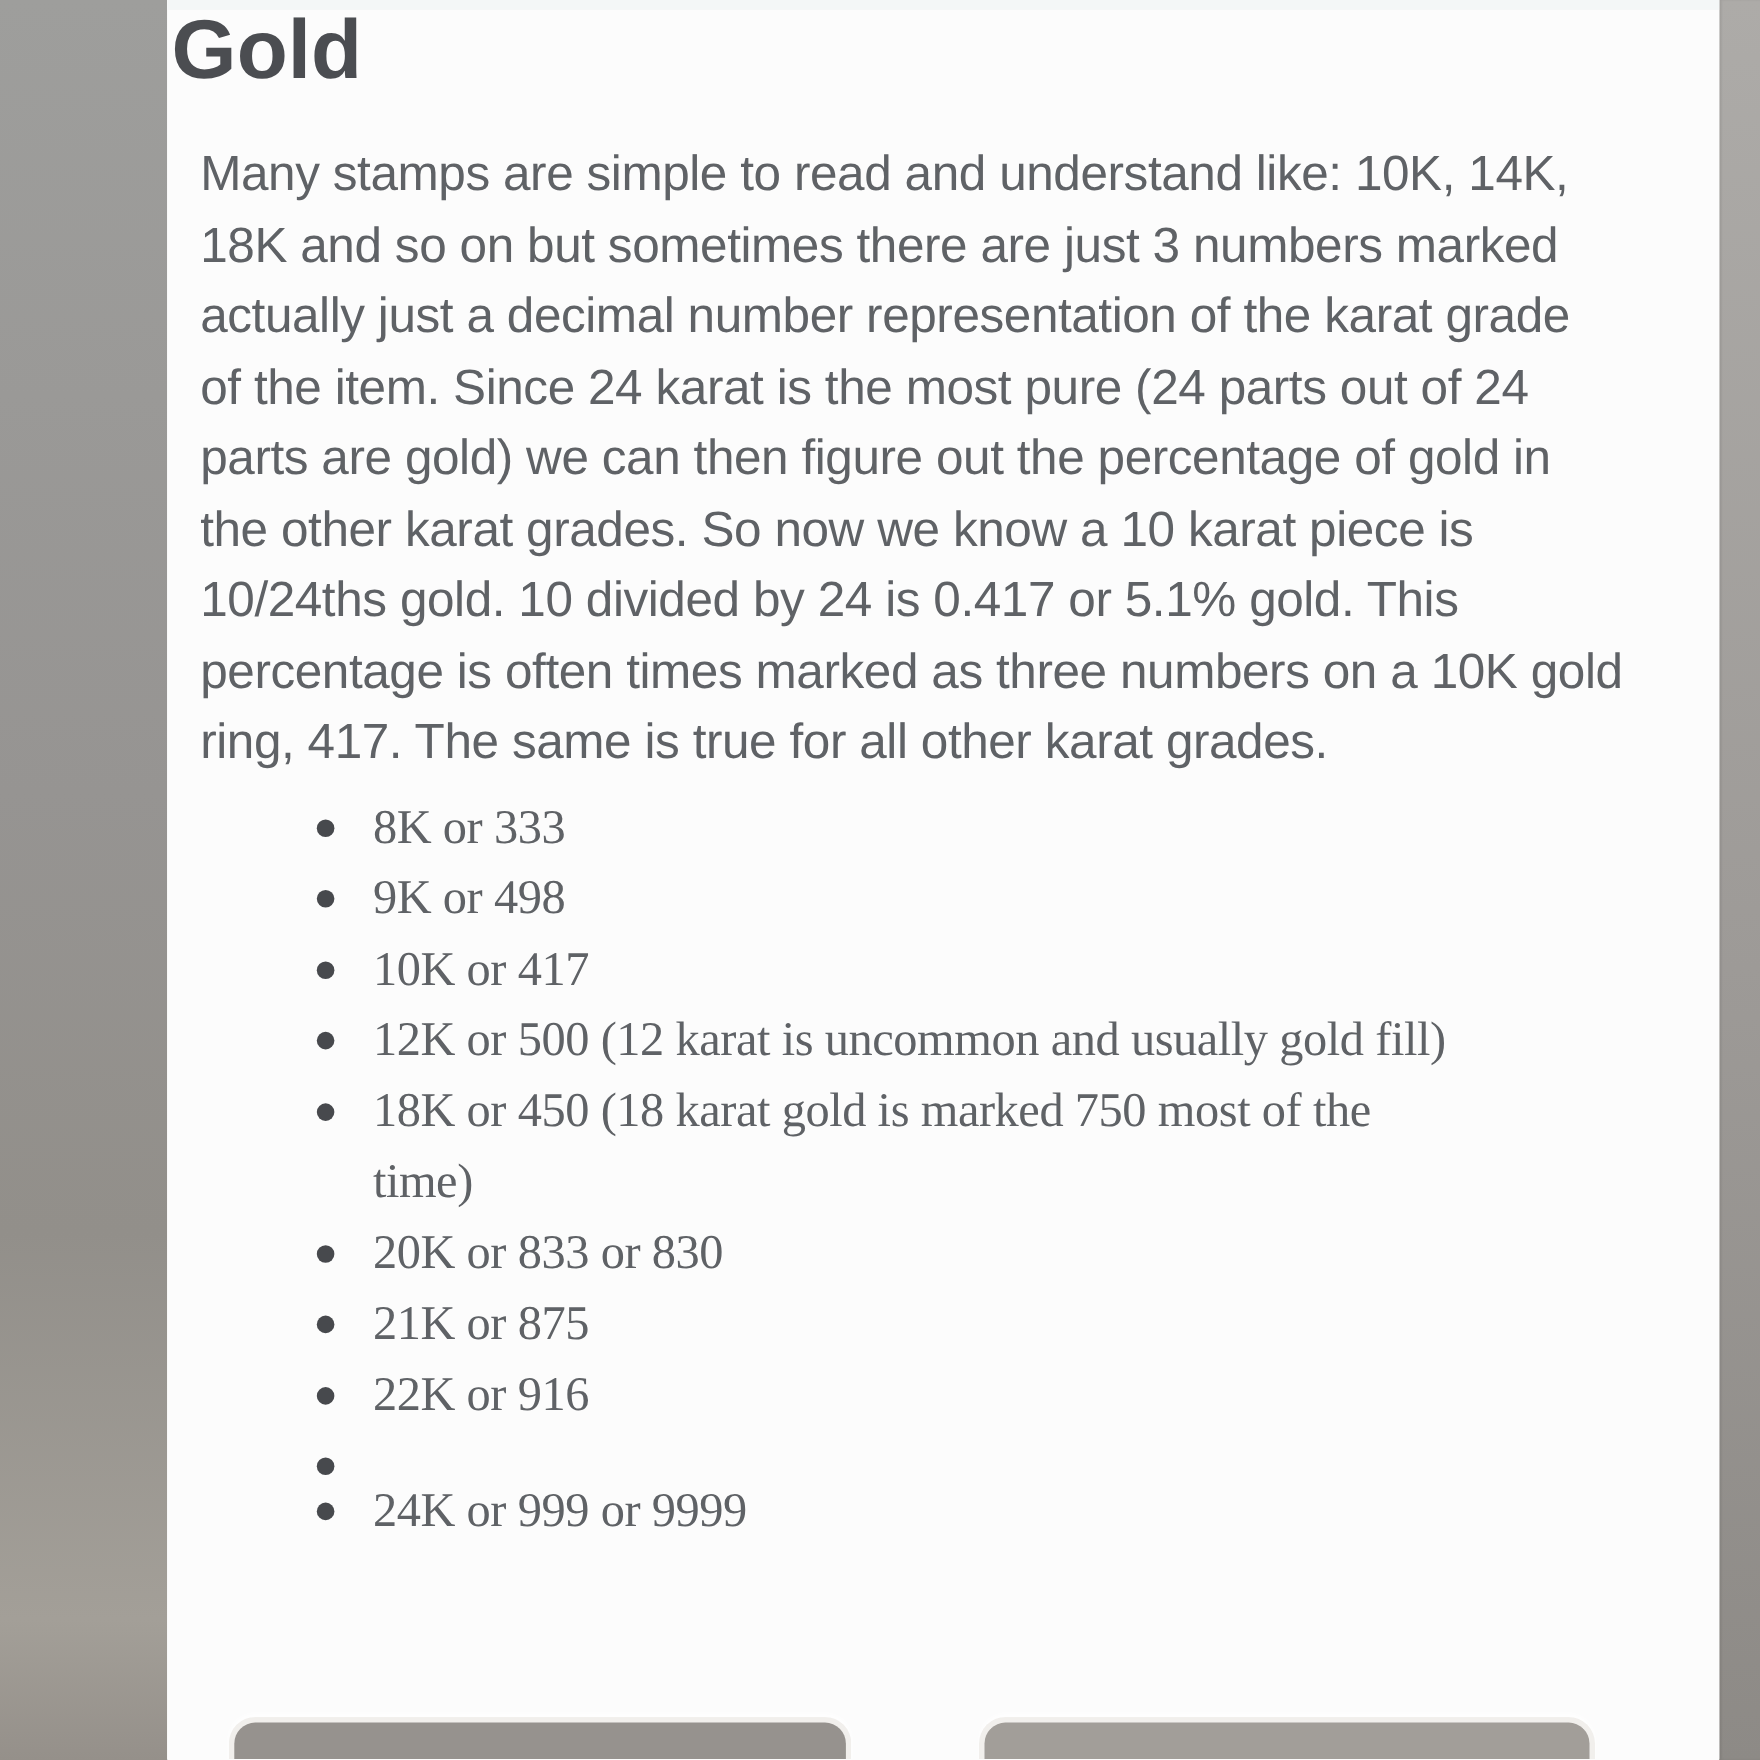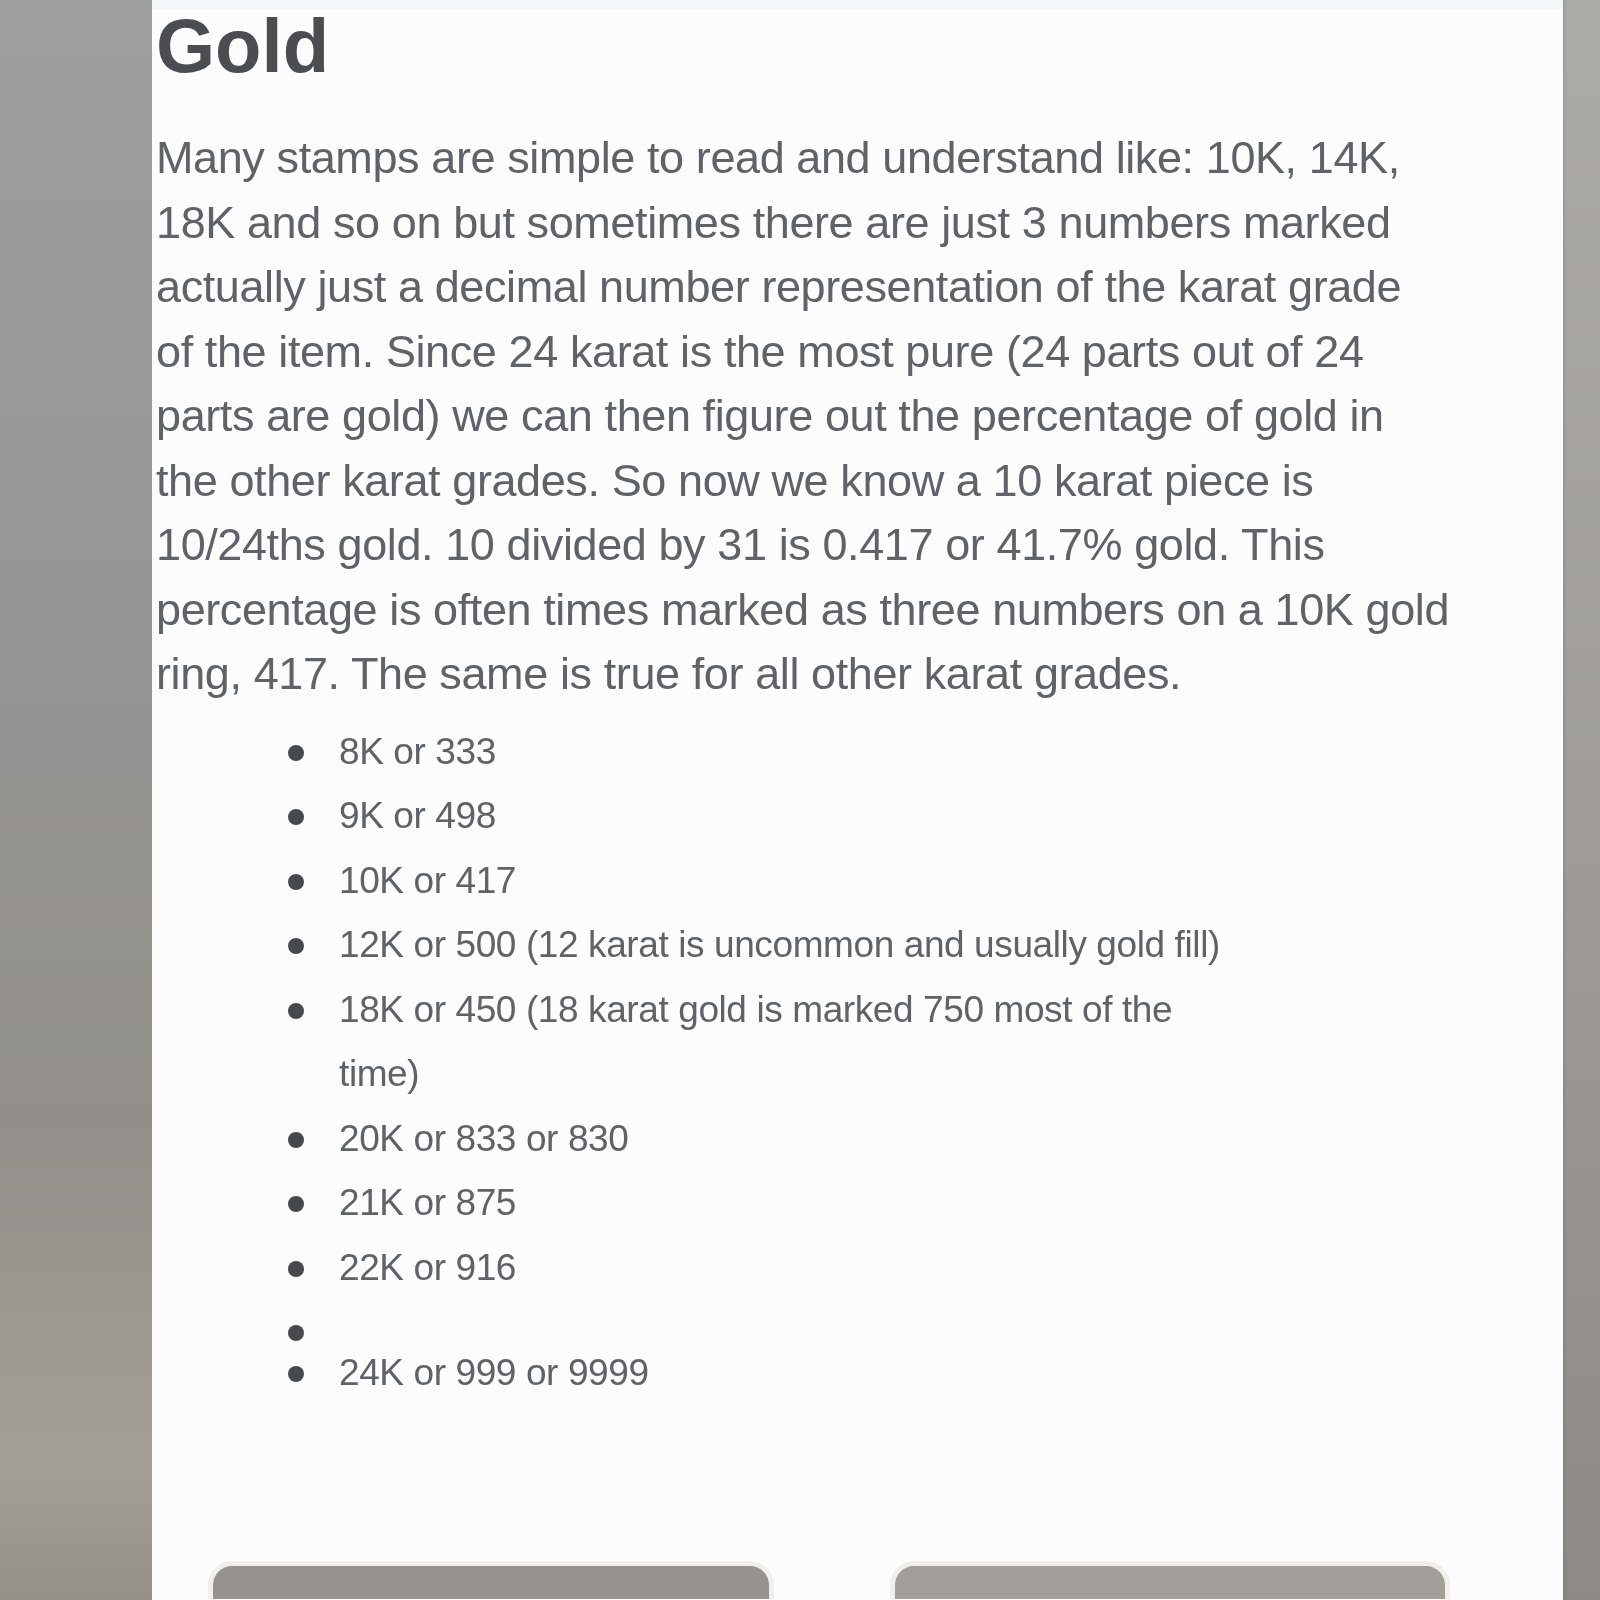--- a/index.html
+++ b/index.html
@@ -39,29 +39,30 @@
     color: #4b4d51;
     letter-spacing: 0px;
   }
   .intro {
     margin-top: 40px;
     font-size: 45px;
     line-height: 64.5px;
     letter-spacing: -0.4px;
     color: #5f6266;
   }
-  .intro .line { white-space: nowrap; }
+  .intro .line { white-space: nowrap; margin-left: 26px; }
   ul.karat-list {
     list-style: none;
     margin-top: 13px;
     padding-left: 132px;
-    font-size: 37px;
+    font-size: 44px;
     line-height: 64.5px;
     letter-spacing: -0.4px;
     color: #5f6266;
+    font-family: Liberation Serif, serif;
   }
   ul.karat-list li { display: flex; align-items: flex-start; }
   .bullet-dot {
     flex: 0 0 16px;
     width: 16px; height: 16px;
     margin-top: 25px;
     margin-right: 35px;
     border-radius: 50%;
     background: #47494d;
   }
@@ -88,21 +89,21 @@
 
   <h1 class="page-title">Gold</h1>
 
   <div class="intro">
     <div class="line">Many stamps are simple to read and understand like: 10K, 14K,</div>
     <div class="line">18K and so on but sometimes there are just 3 numbers marked</div>
     <div class="line">actually just a decimal number representation of the karat grade</div>
     <div class="line">of the item. Since 24 karat is the most pure (24 parts out of 24</div>
     <div class="line">parts are gold) we can then figure out the percentage of gold in</div>
     <div class="line">the other karat grades. So now we know a 10 karat piece is</div>
-    <div class="line">10/24ths gold. 10 divided by 31 is 0.417 or 41.7% gold. This</div>
+    <div class="line">10/24ths gold. 10 divided by 24 is 0.417 or 5.1% gold. This</div>
     <div class="line">percentage is often times marked as three numbers on a 10K gold</div>
     <div class="line">ring, 417. The same is true for all other karat grades.</div>
   </div>
 
   <ul class="karat-list">
     <li>
       <span class="bullet-dot"></span>
       <div class="li-text">
           <div class="line">8K or 333</div>
         </div>

